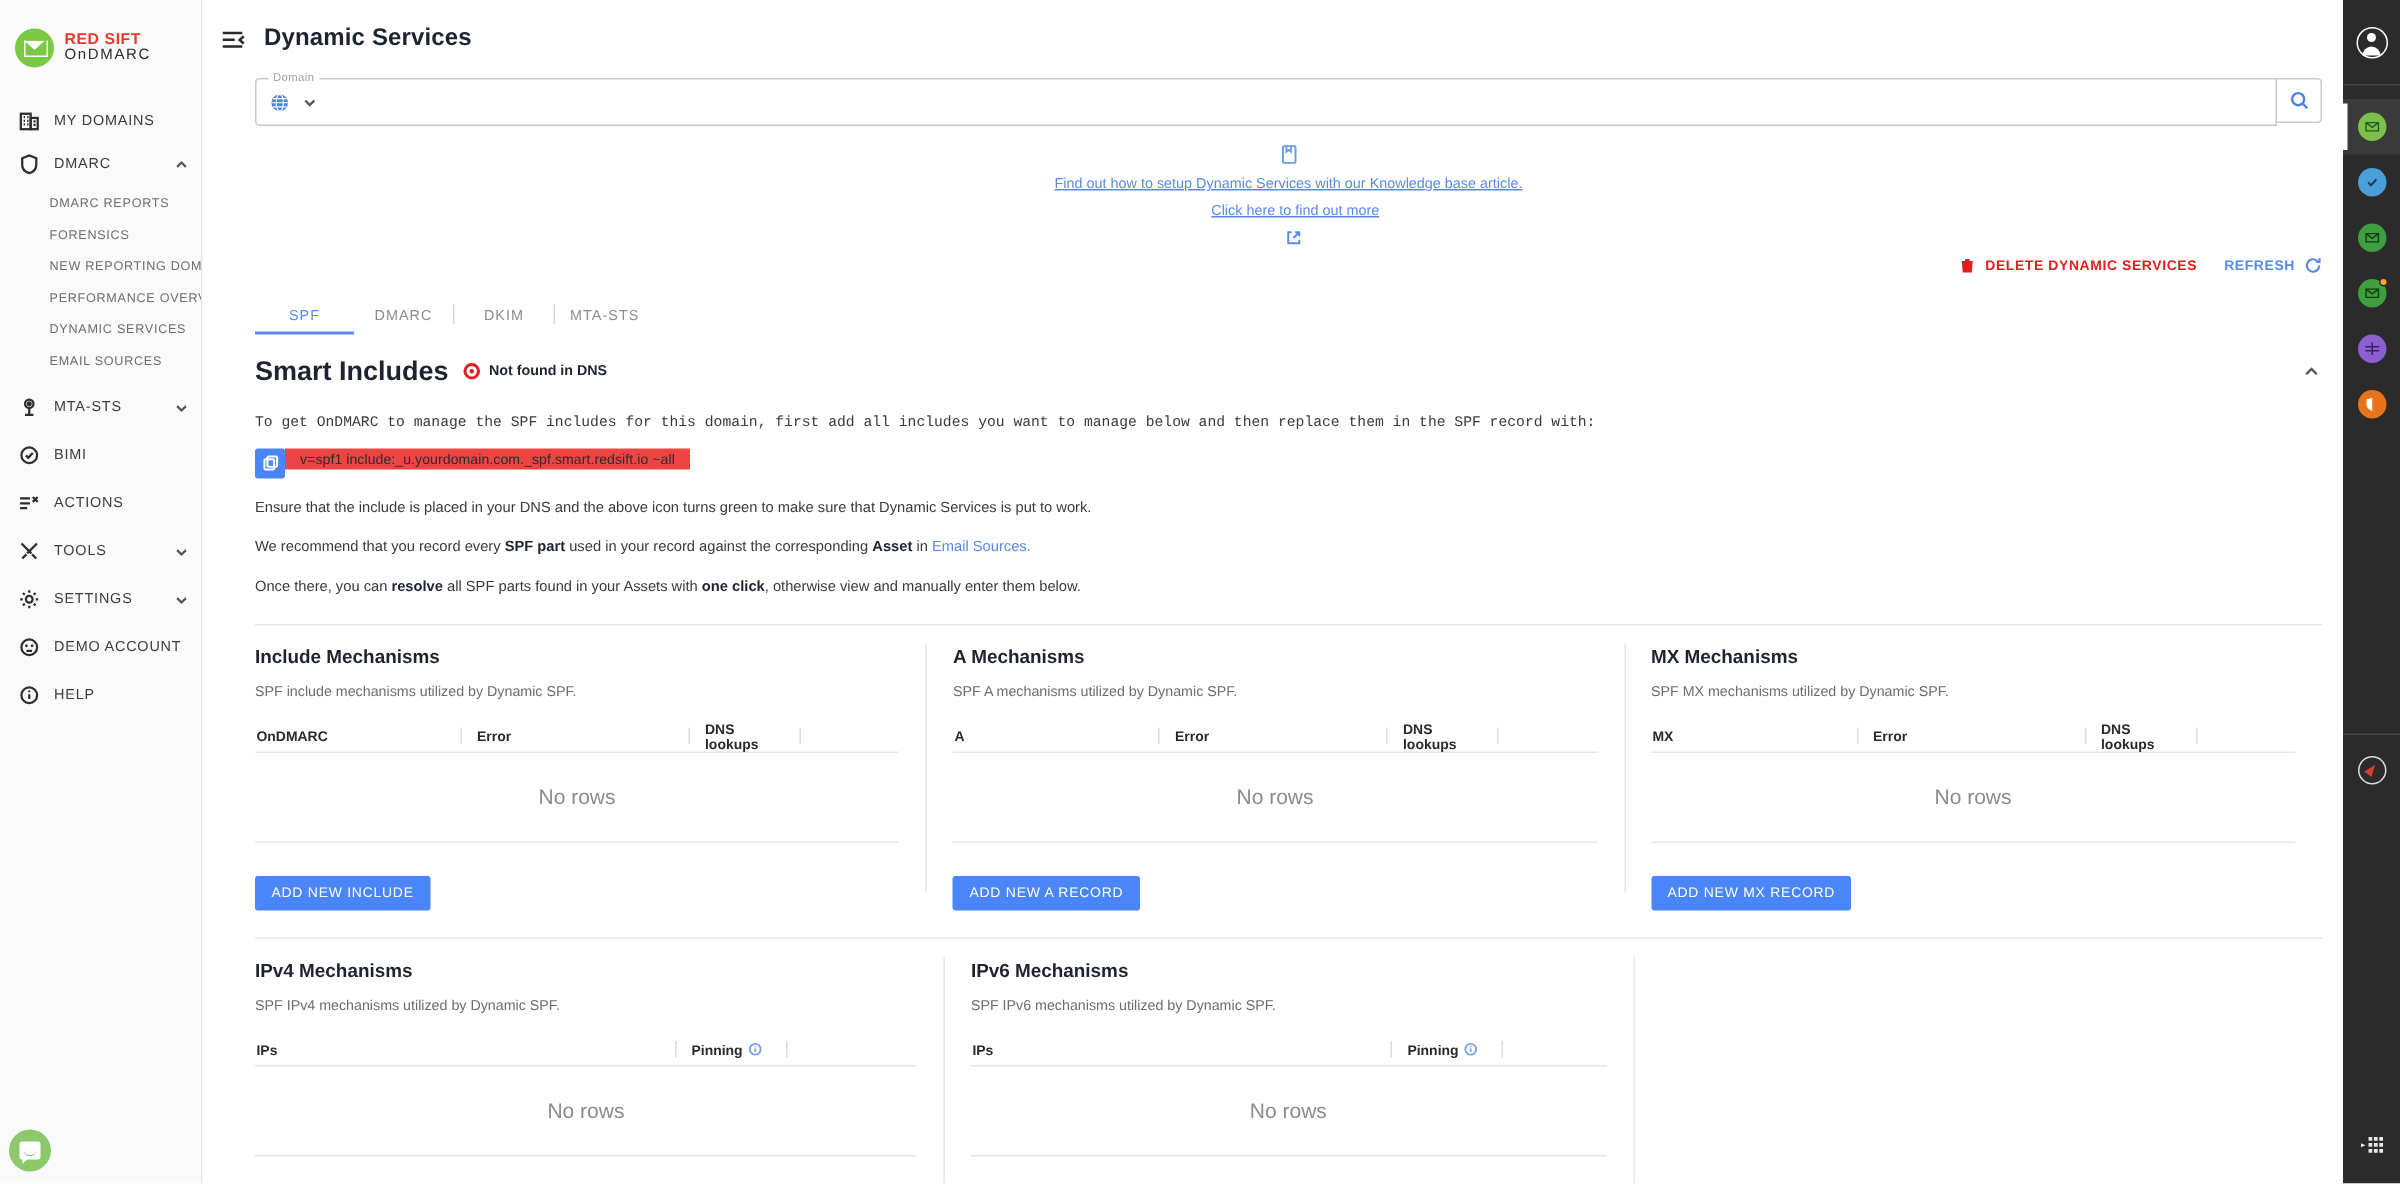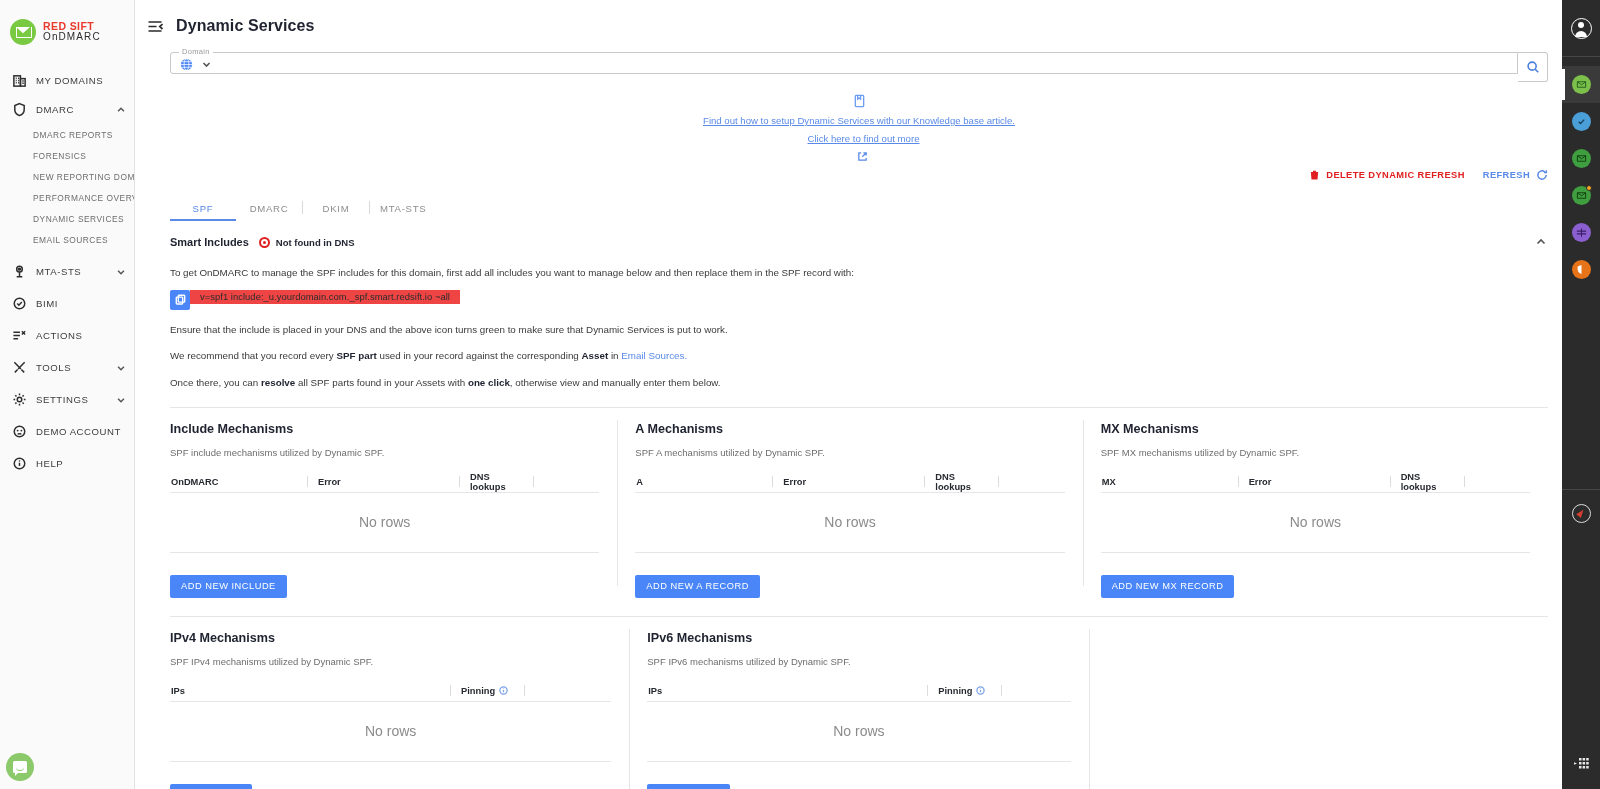--- a/index.html
+++ b/index.html
@@ -77,21 +77,21 @@
   
   .main { flex: 1; height: 789px; position: relative; background: #fff; overflow: hidden; }
 
   .topbar { height: 52px; display: flex; align-items: center; padding: 0 0 0 12px; gap: 12px; }
   .hamburger { width: 17px; height: 17px; cursor: pointer; display:flex; align-items:center; justify-content:center; }
   .hamburger svg { width: 17px; height: 17px; stroke: #2b2b2b; stroke-width: 1.7; fill: none; }
   .page-title { font-size: 16px; font-weight: 700; color: #1f2330; letter-spacing: .1px; }
 
   .domain-row { padding: 0 14px 0 35px; display: flex; align-items: flex-start; gap: 0; }
   .domain-field {
-    position: relative; flex: 1; height: 22px;
+    position: relative; flex: 1; height: 32px;
     border: 1px solid #c9c9c9; border-radius: 3px 0 0 3px;
     display: flex; align-items: center; padding: 0 6px 0 9px; background: #fff;
   }
   .domain-legend {
     position: absolute; top: -6px; left: 8px; background: #fff;
     padding: 0 3px; font-size: 7.5px; color: #9b9b9b; letter-spacing: .3px;
   }
   .globe-ico { width: 13px; height: 13px; flex: 0 0 13px; margin-right: 7px; }
   .globe-ico svg { width: 13px; height: 13px; }
   .domain-value { font-size: 11px; color: #2d2d2d; flex: 1; letter-spacing: .1px; }
@@ -137,36 +137,36 @@
   }
   .tab.active { color: #5a8ae8; }
   .tab.active::after {
     content: ""; position: absolute; left: 0; right: 0; bottom: 0;
     height: 2px; background: #5a8ae8;
   }
   .tab-sep { width: 1px; height: 13px; background: #d8d8d8; margin-bottom: 7px; }
 
   
   .smart-head { margin: 14px 14px 0 35px; display: flex; align-items: center; gap: 10px; }
-  .smart-title { font-size: 11px; font-weight: 700; color: #1f2330; }
+  .smart-title { font-size: 18px; font-weight: 700; color: #1f2330; }
   .dns-badge { display: flex; align-items: center; gap: 6px; }
   .dns-dot {
     width: 11px; height: 11px; border-radius: 50%;
     border: 2px solid #e02020; position: relative;
   }
   .dns-dot::after {
     content: ""; position: absolute; left: 2px; top: 2px;
     width: 3px; height: 3px; border-radius: 50%; background: #e02020;
   }
   .dns-text { font-size: 9.5px; font-weight: 700; color: #1f2330; }
   .collapse-chev { margin-left: auto; width: 14px; height: 14px; cursor: pointer; }
   .collapse-chev svg { width: 14px; height: 14px; stroke: #555; stroke-width: 1.6; fill: none; }
 
   .body-text { margin: 0 14px 0 35px; font-size: 9.8px; color: #3a3a3a; line-height: 1.5; }
-  .p1 { margin-top: 17px; }
+  .p1 { margin-top: 17px; font-family: Liberation Mono, monospace; }
   .spf-row { margin: 9px 14px 0 35px; display: flex; align-items: stretch; width: fit-content; }
   .copy-btn {
     width: 20px; height: 20px; background: #4a86f7; border-radius: 2px;
     display: flex; align-items: center; justify-content: center; cursor: pointer; flex: 0 0 20px;
   }
   .copy-btn svg { width: 11px; height: 11px; stroke: #fff; stroke-width: 1.5; fill: none; }
   .spf-code {
     background: #ef4444; font-size: 9.4px; color: #2c2c2c;
     padding: 0 10px; display: flex; align-items: center; height: 14px;
     letter-spacing: .05px;
@@ -449,21 +449,21 @@
             <path d="M7 2h3v3M10 2L5.8 6.2"></path>
           </svg>
       </span>
       <div class="kb-actions">
         <div class="danger-btn">
           <span class="trash-ico">
             <svg viewBox="0 0 12 13">
                 <path d="M2 3.2h8l-.7 8.3H2.7zM4.4 3.2V1.8h3.2v1.4M1 3.2h10"></path>
               </svg>
           </span>
-          <span>DELETE DYNAMIC REFRESH</span>
+          <span>DELETE DYNAMIC SERVICES</span>
         </div>
         <div class="refresh-btn">
           <span>REFRESH</span>
           <span class="refresh-ico">
             <svg viewBox="0 0 13 13">
                 <path d="M11 6.5a4.5 4.5 0 1 1-1.6-3.45"></path>
                 <path d="M11.2 1.3v2.6H8.6"></path>
               </svg>
           </span>
         </div>

